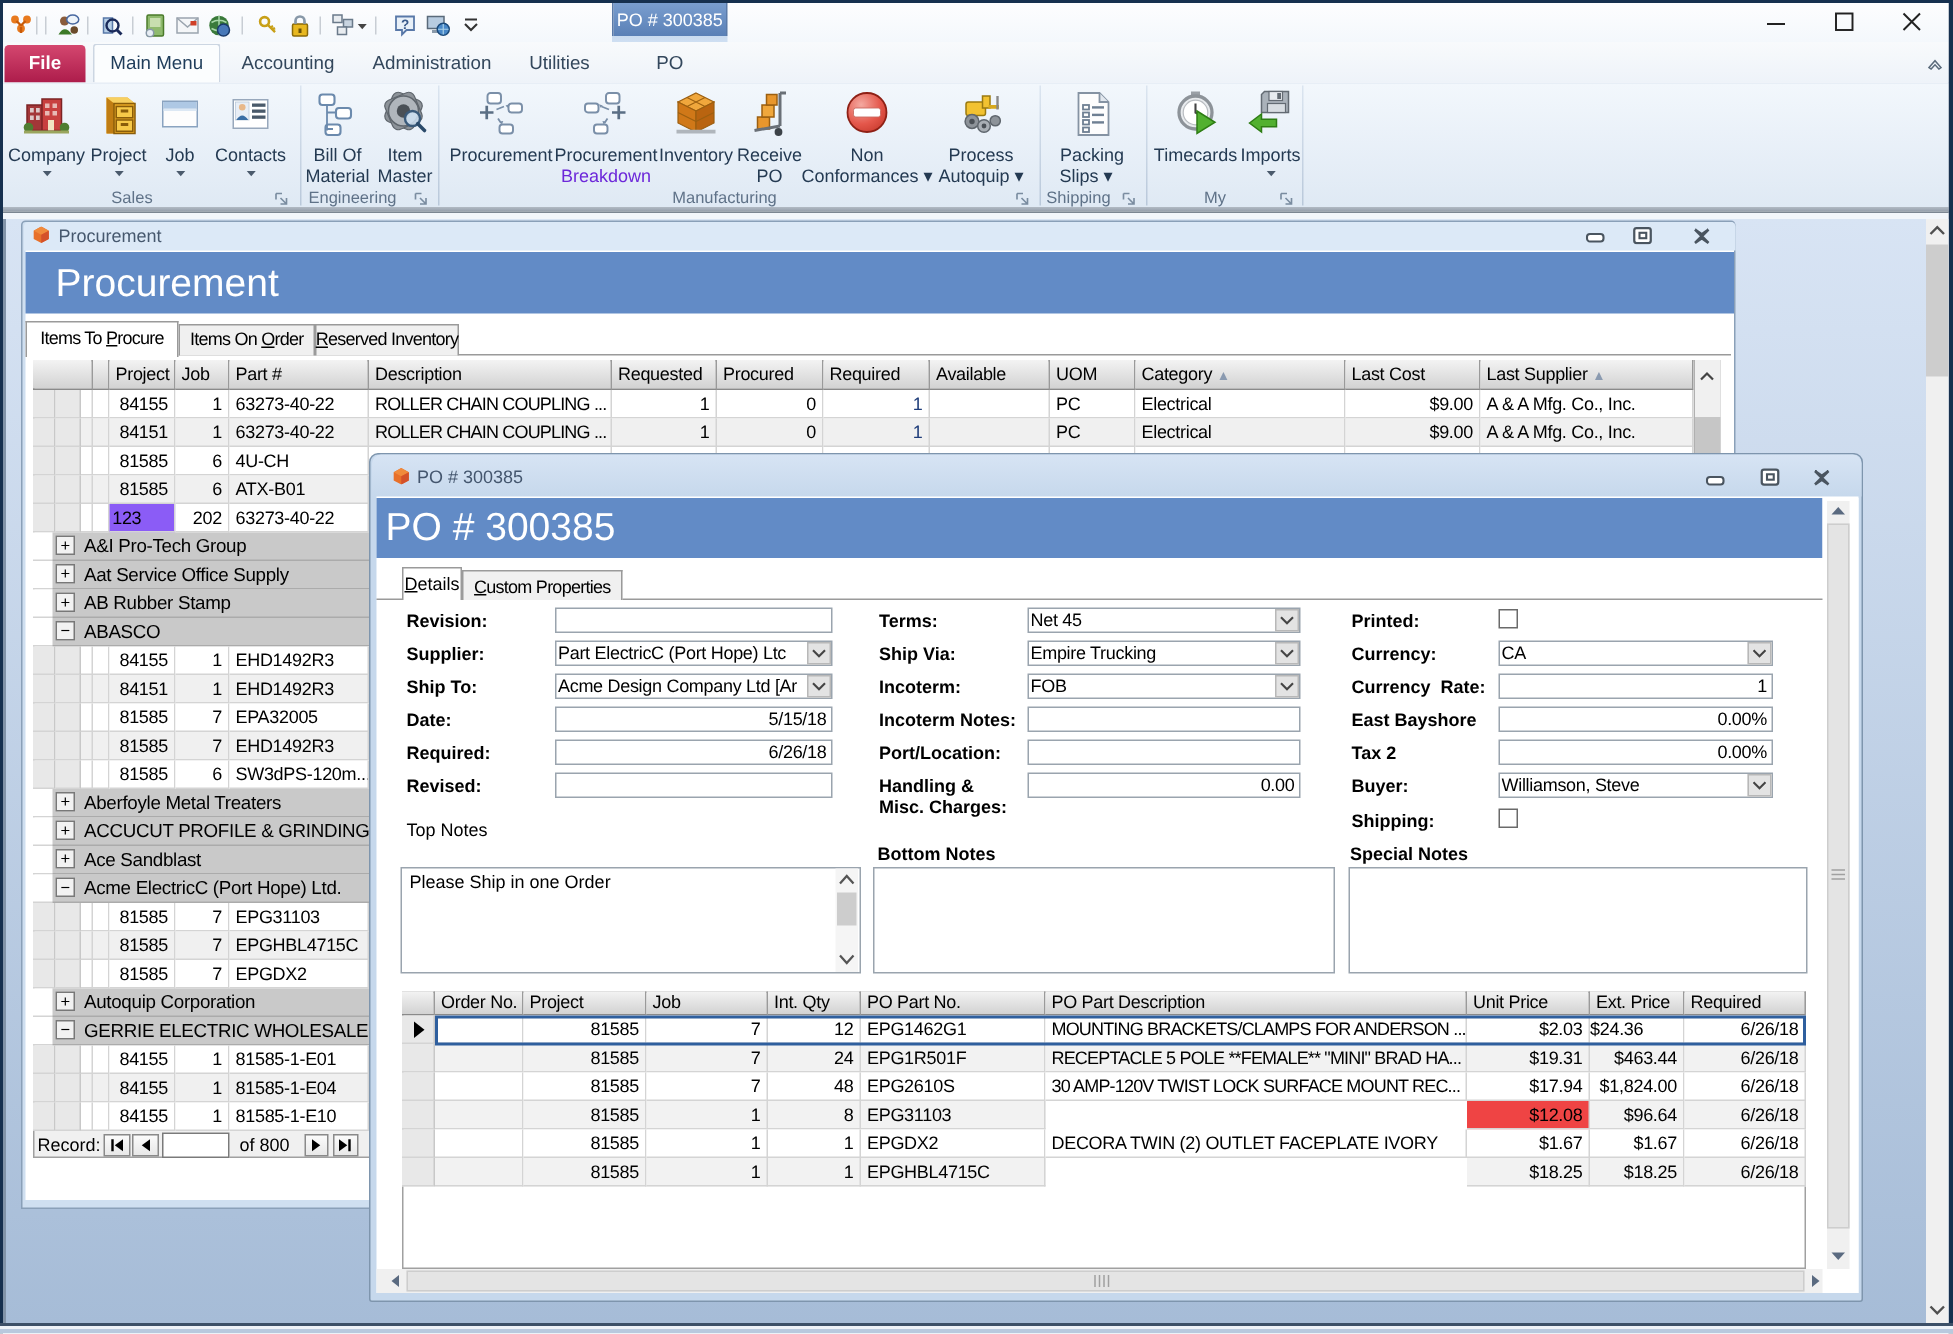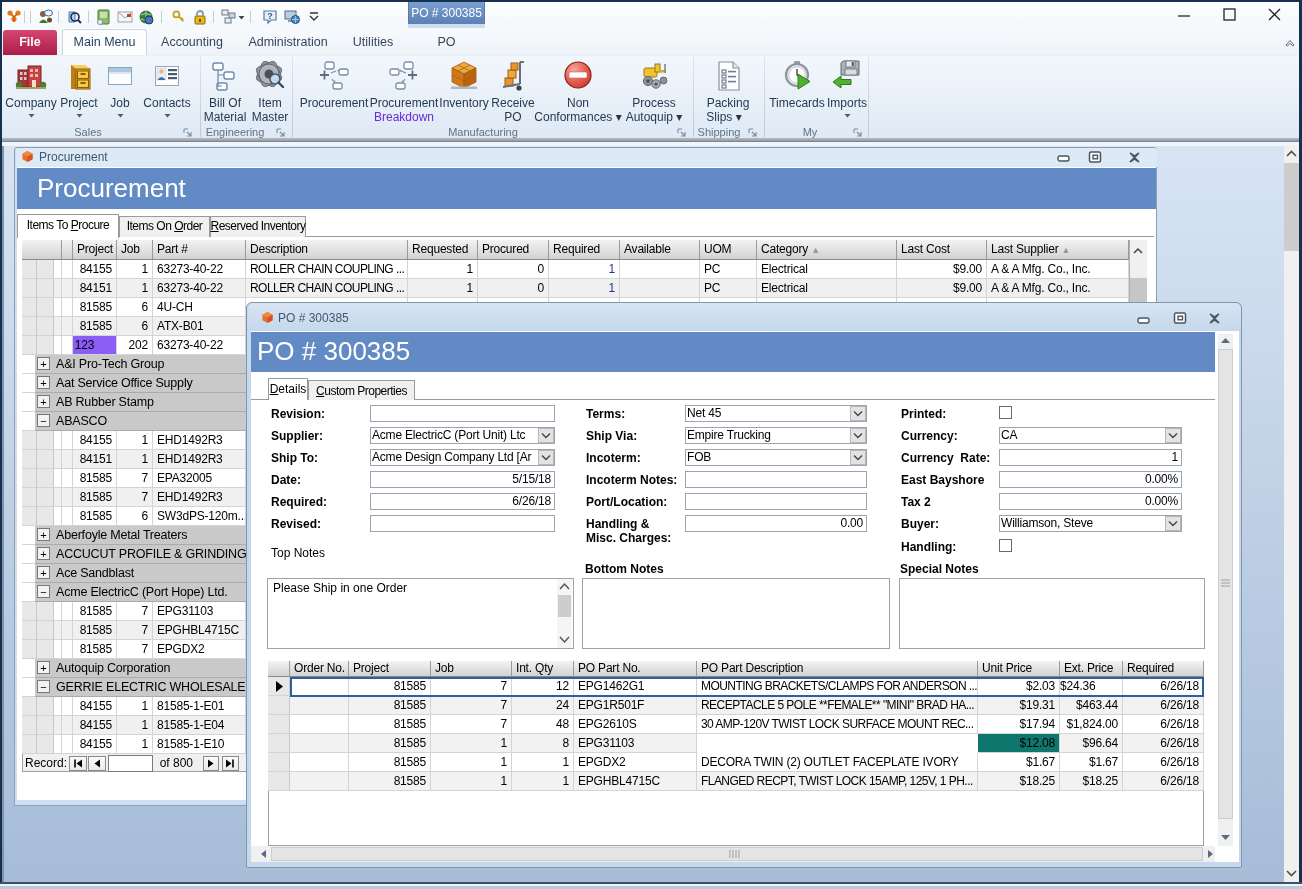--- a/index.html
+++ b/index.html
@@ -739,21 +739,21 @@
     <svg style="position:absolute;left:482px;top:546px" width="16" height="10" viewBox="0 0 16 10">
       <path d="M1 1 v8 M4 1 v8 M7 1 v8 M10 1 v8" stroke="#a0a0a0" stroke-width="1"></path>
     </svg>
     <div style="left:4px;top:96px;width:964px;height:1px;background:#9a9a9a"></div>
     <div class="tab" style="left:61px;top:77px;width:107px;height:20px;background:#f0f0f0;border:1px solid #9a9a9a;border-bottom:none;text-align:center;line-height:20px;z-index:2"><span style="text-decoration:underline">C</span>ustom Properties</div>
     <div style="left:21px;top:75px;width:40px;height:22px;background:#fff;border:1px solid #9a9a9a;border-bottom:none;text-align:center;line-height:21px;z-index:3"><span style="text-decoration:underline">D</span>etails</div>
     <div class="t" style="left:24px;top:103px;width:110px;height:16px;font-weight:bold;font-size:12px;line-height:16px">Revision:</div>
     <div class="cell" style="left:123px;top:102px;width:185px;height:17px;background:#fff;border:1px solid #9aa4ae;font-size:12px;line-height:15px;padding-left:3px;"></div>
     <div class="t" style="left:24px;top:125px;width:110px;height:16px;font-weight:bold;font-size:12px;line-height:16px">Supplier:</div>
     <div style="left:123px;top:124px;width:185px;height:17px;background:#fff;border:1px solid #9aa4ae"></div>
-    <div class="cell" style="left:125px;top:125px;width:165px;height:15px;font-size:12px;line-height:15px">Acme ElectricC (Port Unit) Ltc</div>
+    <div class="cell" style="left:125px;top:125px;width:165px;height:15px;font-size:12px;line-height:15px">Part ElectricC (Port Hope) Ltc</div>
     <div style="left:291px;top:125px;width:16px;height:15px;background:#e3e3e3;border:1px solid #b8b8b8"></div>
     <svg style="position:absolute;left:293px;top:129px" width="12" height="8" viewBox="0 0 12 8">
       <path d="M2 1.5 L6 5.5 L10 1.5" fill="none" stroke="#444" stroke-width="1.4"></path>
     </svg>
     <div class="t" style="left:24px;top:147px;width:110px;height:16px;font-weight:bold;font-size:12px;line-height:16px">Ship To:</div>
     <div style="left:123px;top:146px;width:185px;height:17px;background:#fff;border:1px solid #9aa4ae"></div>
     <div class="cell" style="left:125px;top:147px;width:165px;height:15px;font-size:12px;line-height:15px">Acme Design Company Ltd [Ar</div>
     <div style="left:291px;top:147px;width:16px;height:15px;background:#e3e3e3;border:1px solid #b8b8b8"></div>
     <svg style="position:absolute;left:293px;top:151px" width="12" height="8" viewBox="0 0 12 8">
       <path d="M2 1.5 L6 5.5 L10 1.5" fill="none" stroke="#444" stroke-width="1.4"></path>
@@ -807,21 +807,21 @@
     <div class="cell" style="left:752px;top:168px;width:183px;height:17px;background:#fff;border:1px solid #9aa4ae;font-size:12px;line-height:15px;text-align:right;padding-right:3px;">0.00%</div>
     <div class="t" style="left:654px;top:191px;width:110px;height:16px;font-weight:bold;font-size:12px;line-height:16px">Tax 2</div>
     <div class="cell" style="left:752px;top:190px;width:183px;height:17px;background:#fff;border:1px solid #9aa4ae;font-size:12px;line-height:15px;text-align:right;padding-right:3px;">0.00%</div>
     <div class="t" style="left:654px;top:213px;width:110px;height:16px;font-weight:bold;font-size:12px;line-height:16px">Buyer:</div>
     <div style="left:752px;top:212px;width:183px;height:17px;background:#fff;border:1px solid #9aa4ae"></div>
     <div class="cell" style="left:754px;top:213px;width:163px;height:15px;font-size:12px;line-height:15px">Williamson, Steve</div>
     <div style="left:918px;top:213px;width:16px;height:15px;background:#e3e3e3;border:1px solid #b8b8b8"></div>
     <svg style="position:absolute;left:920px;top:217px" width="12" height="8" viewBox="0 0 12 8">
       <path d="M2 1.5 L6 5.5 L10 1.5" fill="none" stroke="#444" stroke-width="1.4"></path>
     </svg>
-    <div class="t" style="left:654px;top:236px;width:110px;height:16px;font-weight:bold;font-size:12px;line-height:16px">Handling:</div>
+    <div class="t" style="left:654px;top:236px;width:110px;height:16px;font-weight:bold;font-size:12px;line-height:16px">Shipping:</div>
     <div style="left:752px;top:236px;width:13px;height:13px;background:#fff;border:1px solid #6a6a6a"></div>
     <div class="t" style="left:24px;top:242px;width:100px;height:15px;font-weight:normal;font-size:12px;line-height:16px">Top Notes</div>
     <div style="left:20px;top:275px;width:307px;height:71px;background:#fff;border:1px solid #9aa4ae"></div>
     <div class="t" style="left:26px;top:278px;width:280px;height:15px;font-size:12px;line-height:15px">Please Ship in one Order</div>
     <div style="left:310px;top:276px;width:15px;height:69px;background:#f5f5f5"></div>
     <svg style="position:absolute;left:310px;top:278px" width="15" height="12" viewBox="0 0 15 12">
       <path d="M3 8 L7.5 3 L12 8" fill="none" stroke="#555" stroke-width="1.5"></path>
     </svg>
     <div style="left:311px;top:292px;width:13px;height:22px;background:#cdcdcd"></div>
     <svg style="position:absolute;left:310px;top:330px" width="15" height="12" viewBox="0 0 15 12">
@@ -871,39 +871,38 @@
     <div class="cell" style="left:450px;top:412px;width:281px;height:19px;background:#fff;border-right:1px solid #d4d4d4;border-bottom:1px solid #d4d4d4;line-height:18px;padding-left:4px;"><span class="ls5">30 AMP-120V TWIST LOCK SURFACE MOUNT REC...</span></div>
     <div class="cell" style="left:731px;top:412px;width:82px;height:19px;background:#fff;border-right:1px solid #d4d4d4;border-bottom:1px solid #d4d4d4;line-height:18px;text-align:right;padding-right:4px;">$17.94</div>
     <div class="cell" style="left:813px;top:412px;width:63px;height:19px;background:#fff;border-right:1px solid #d4d4d4;border-bottom:1px solid #d4d4d4;line-height:18px;text-align:right;padding-right:4px;">$1,824.00</div>
     <div class="cell" style="left:876px;top:412px;width:81px;height:19px;background:#fff;border-right:1px solid #d4d4d4;border-bottom:1px solid #d4d4d4;line-height:18px;text-align:right;padding-right:4px;">6/26/18</div>
     <div style="left:21px;top:431px;width:22px;height:19px;background:#e8e8e8;border-right:1px solid #c8c8c8;border-bottom:1px solid #d4d4d4"></div>
     <div class="cell" style="left:43px;top:431px;width:59px;height:19px;background:#f2f2f2;border-right:1px solid #d4d4d4;border-bottom:1px solid #d4d4d4;line-height:18px;padding-left:4px;"></div>
     <div class="cell" style="left:102px;top:431px;width:82px;height:19px;background:#f2f2f2;border-right:1px solid #d4d4d4;border-bottom:1px solid #d4d4d4;line-height:18px;text-align:right;padding-right:4px;">81585</div>
     <div class="cell" style="left:184px;top:431px;width:81px;height:19px;background:#f2f2f2;border-right:1px solid #d4d4d4;border-bottom:1px solid #d4d4d4;line-height:18px;text-align:right;padding-right:4px;">1</div>
     <div class="cell" style="left:265px;top:431px;width:62px;height:19px;background:#f2f2f2;border-right:1px solid #d4d4d4;border-bottom:1px solid #d4d4d4;line-height:18px;text-align:right;padding-right:4px;">8</div>
     <div class="cell" style="left:327px;top:431px;width:123px;height:19px;background:#f2f2f2;border-right:1px solid #d4d4d4;border-bottom:1px solid #d4d4d4;line-height:18px;padding-left:4px;">EPG31103</div>
-    <div class="cell" style="left:731px;top:431px;width:82px;height:19px;background:#0f766e;border-right:1px solid #d4d4d4;border-bottom:1px solid #d4d4d4;line-height:18px;text-align:right;padding-right:4px;">$12.08</div>
+    <div class="cell" style="left:731px;top:431px;width:82px;height:19px;background:#ef4444;border-right:1px solid #d4d4d4;border-bottom:1px solid #d4d4d4;line-height:18px;text-align:right;padding-right:4px;">$12.08</div>
     <div class="cell" style="left:813px;top:431px;width:63px;height:19px;background:#f2f2f2;border-right:1px solid #d4d4d4;border-bottom:1px solid #d4d4d4;line-height:18px;text-align:right;padding-right:4px;">$96.64</div>
     <div class="cell" style="left:876px;top:431px;width:81px;height:19px;background:#f2f2f2;border-right:1px solid #d4d4d4;border-bottom:1px solid #d4d4d4;line-height:18px;text-align:right;padding-right:4px;">6/26/18</div>
     <div style="left:21px;top:450px;width:22px;height:19px;background:#e8e8e8;border-right:1px solid #c8c8c8;border-bottom:1px solid #d4d4d4"></div>
     <div class="cell" style="left:43px;top:450px;width:59px;height:19px;background:#fff;border-right:1px solid #d4d4d4;border-bottom:1px solid #d4d4d4;line-height:18px;padding-left:4px;"></div>
     <div class="cell" style="left:102px;top:450px;width:82px;height:19px;background:#fff;border-right:1px solid #d4d4d4;border-bottom:1px solid #d4d4d4;line-height:18px;text-align:right;padding-right:4px;">81585</div>
     <div class="cell" style="left:184px;top:450px;width:81px;height:19px;background:#fff;border-right:1px solid #d4d4d4;border-bottom:1px solid #d4d4d4;line-height:18px;text-align:right;padding-right:4px;">1</div>
     <div class="cell" style="left:265px;top:450px;width:62px;height:19px;background:#fff;border-right:1px solid #d4d4d4;border-bottom:1px solid #d4d4d4;line-height:18px;text-align:right;padding-right:4px;">1</div>
     <div class="cell" style="left:327px;top:450px;width:123px;height:19px;background:#fff;border-right:1px solid #d4d4d4;border-bottom:1px solid #d4d4d4;line-height:18px;padding-left:4px;">EPGDX2</div>
     <div class="cell" style="left:450px;top:450px;width:281px;height:19px;background:#fff;border-right:1px solid #d4d4d4;border-bottom:1px solid #d4d4d4;line-height:18px;padding-left:4px;">DECORA TWIN (2) OUTLET FACEPLATE IVORY</div>
     <div class="cell" style="left:731px;top:450px;width:82px;height:19px;background:#fff;border-right:1px solid #d4d4d4;border-bottom:1px solid #d4d4d4;line-height:18px;text-align:right;padding-right:4px;">$1.67</div>
     <div class="cell" style="left:813px;top:450px;width:63px;height:19px;background:#fff;border-right:1px solid #d4d4d4;border-bottom:1px solid #d4d4d4;line-height:18px;text-align:right;padding-right:4px;">$1.67</div>
     <div class="cell" style="left:876px;top:450px;width:81px;height:19px;background:#fff;border-right:1px solid #d4d4d4;border-bottom:1px solid #d4d4d4;line-height:18px;text-align:right;padding-right:4px;">6/26/18</div>
     <div style="left:21px;top:469px;width:22px;height:19px;background:#e8e8e8;border-right:1px solid #c8c8c8;border-bottom:1px solid #d4d4d4"></div>
     <div class="cell" style="left:43px;top:469px;width:59px;height:19px;background:#f2f2f2;border-right:1px solid #d4d4d4;border-bottom:1px solid #d4d4d4;line-height:18px;padding-left:4px;"></div>
     <div class="cell" style="left:102px;top:469px;width:82px;height:19px;background:#f2f2f2;border-right:1px solid #d4d4d4;border-bottom:1px solid #d4d4d4;line-height:18px;text-align:right;padding-right:4px;">81585</div>
     <div class="cell" style="left:184px;top:469px;width:81px;height:19px;background:#f2f2f2;border-right:1px solid #d4d4d4;border-bottom:1px solid #d4d4d4;line-height:18px;text-align:right;padding-right:4px;">1</div>
     <div class="cell" style="left:265px;top:469px;width:62px;height:19px;background:#f2f2f2;border-right:1px solid #d4d4d4;border-bottom:1px solid #d4d4d4;line-height:18px;text-align:right;padding-right:4px;">1</div>
     <div class="cell" style="left:327px;top:469px;width:123px;height:19px;background:#f2f2f2;border-right:1px solid #d4d4d4;border-bottom:1px solid #d4d4d4;line-height:18px;padding-left:4px;">EPGHBL4715C</div>
-    <div class="cell" style="left:450px;top:469px;width:281px;height:19px;background:#f2f2f2;border-right:1px solid #d4d4d4;border-bottom:1px solid #d4d4d4;line-height:18px;padding-left:4px;"><span class="ls5">FLANGED RECPT, TWIST LOCK 15AMP, 125V, 1 PH...</span></div>
     <div class="cell" style="left:731px;top:469px;width:82px;height:19px;background:#f2f2f2;border-right:1px solid #d4d4d4;border-bottom:1px solid #d4d4d4;line-height:18px;text-align:right;padding-right:4px;">$18.25</div>
     <div class="cell" style="left:813px;top:469px;width:63px;height:19px;background:#f2f2f2;border-right:1px solid #d4d4d4;border-bottom:1px solid #d4d4d4;line-height:18px;text-align:right;padding-right:4px;">$18.25</div>
     <div class="cell" style="left:876px;top:469px;width:81px;height:19px;background:#f2f2f2;border-right:1px solid #d4d4d4;border-bottom:1px solid #d4d4d4;line-height:18px;text-align:right;padding-right:4px;">6/26/18</div>
     <div style="left:43px;top:374px;width:914px;height:20px;border:2px solid #2f5f9e;background:transparent;z-index:5"></div>
     <svg style="position:absolute;left:27px;top:377px;z-index:6" width="10" height="13" viewBox="0 0 10 13">
       <polygon points="2,1 9,6.5 2,12" fill="#000"></polygon>
     </svg>
   </div>
 </body></html>

